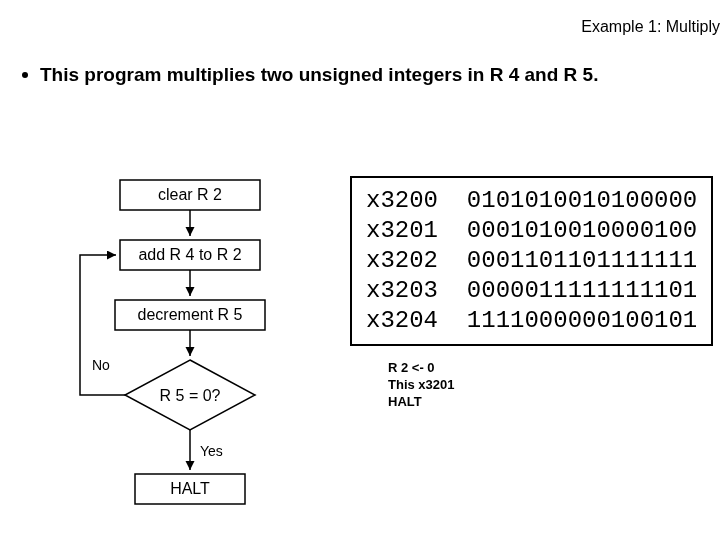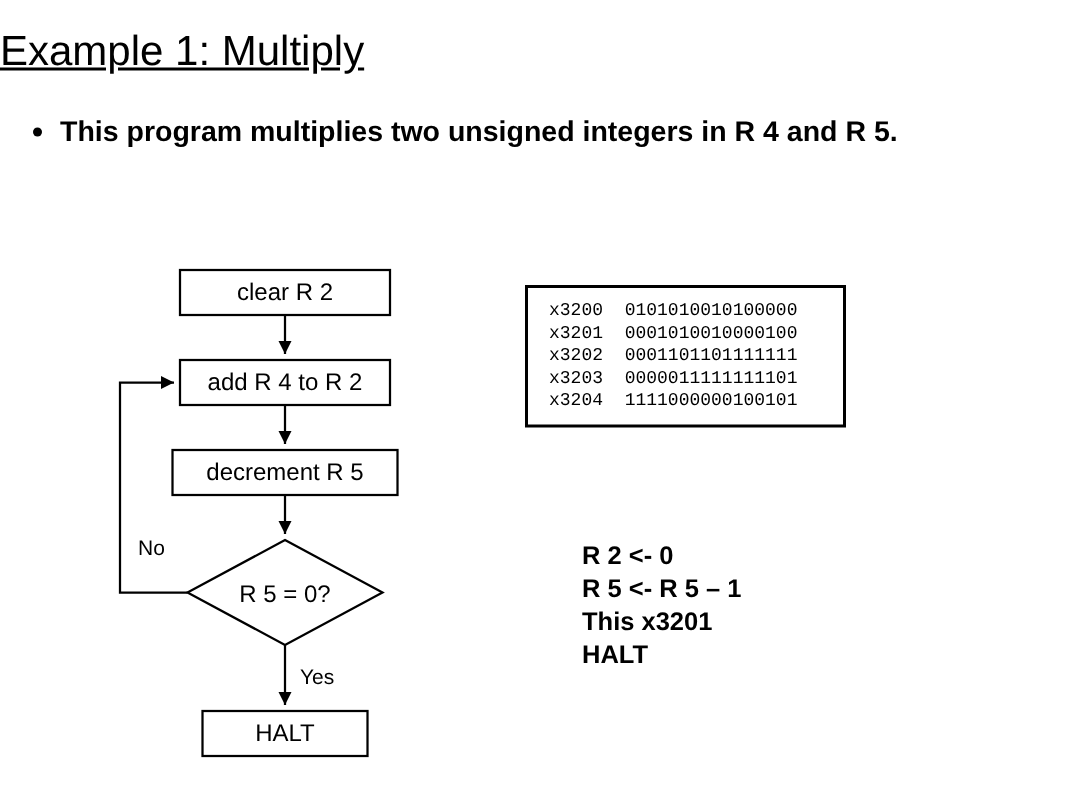--- a/index.html
+++ b/index.html
@@ -6,24 +6,23 @@
     margin: 0;
     padding: 0;
     width: 720px;
     height: 540px;
     font-family: Arial, Helvetica, sans-serif;
     background: #fff;
     color: #000;
     position: relative;
   }
   .title {
-    text-align: left;
-    font-size: 28px;
+    text-align: right;
+    font-size: 16px;
     padding-top: 18px;
-    text-decoration: underline;
   }
   .subtitle {
     font-size: 19px;
     padding: 28px 0 0 22px;
     font-weight: bold;
   }
   .bullet {
     display: inline-block;
     width: 6px;
     height: 6px;
@@ -34,33 +33,33 @@
     margin-bottom: 2px;
   }
   svg.flow {
     position: absolute;
     left: 60px;
     top: 170px;
   }
   .codebox {
     position: absolute;
     left: 350px;
-    top: 190px;
+    top: 176px;
     border: 2px solid #000;
-    padding: 8px 30px 8px 14px;
+    padding: 8px 14px 8px 14px;
     font-family: "Courier New", Courier, monospace;
-    font-size: 12px;
+    font-size: 24px;
     line-height: 1.25;
     white-space: pre;
   }
   .asm {
     position: absolute;
     left: 388px;
     top: 360px;
-    font-size: 17px;
+    font-size: 13px;
     font-weight: bold;
     line-height: 1.3;
   }
   
   .fbox {
     stroke: #000;
     stroke-width: 1.5;
     fill: #fff;
   }
   .flabel {
@@ -124,16 +123,15 @@
 </svg>
 
 <div class="codebox"><span><span>x3200</span>  <span>0101010010100000</span></span>
 <span><span>x3201</span>  <span>0001010010000100</span></span>
 <span><span>x3202</span>  <span>0001101101111111</span></span>
 <span><span>x3203</span>  <span>0000011111111101</span></span>
 <span><span>x3204</span>  <span>1111000000100101</span></span></div>
 
 <div class="asm">
   <div>R 2 &lt;- 0</div>
-  <div>R 5 &lt;- R 5 – 1</div>
   <div>This x3201</div>
   <div>HALT</div>
 </div>
 
 </body></html>

